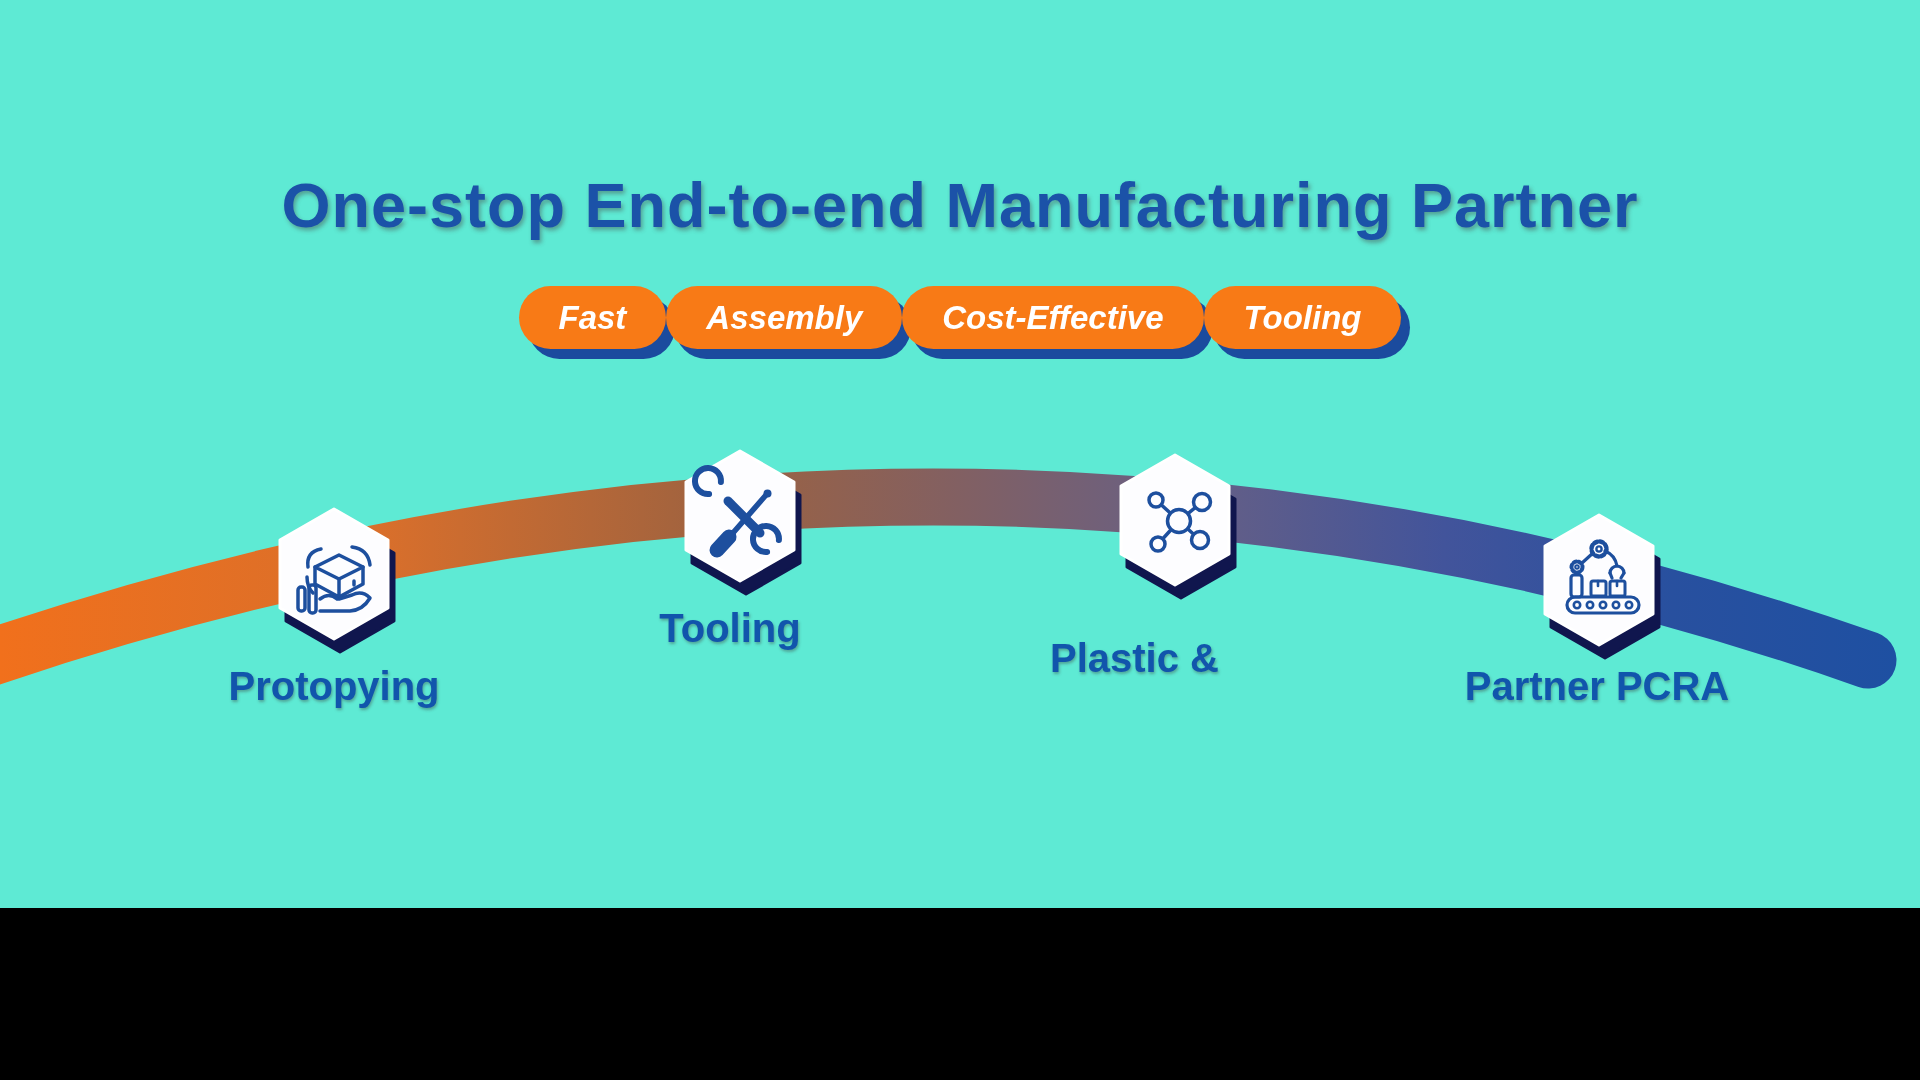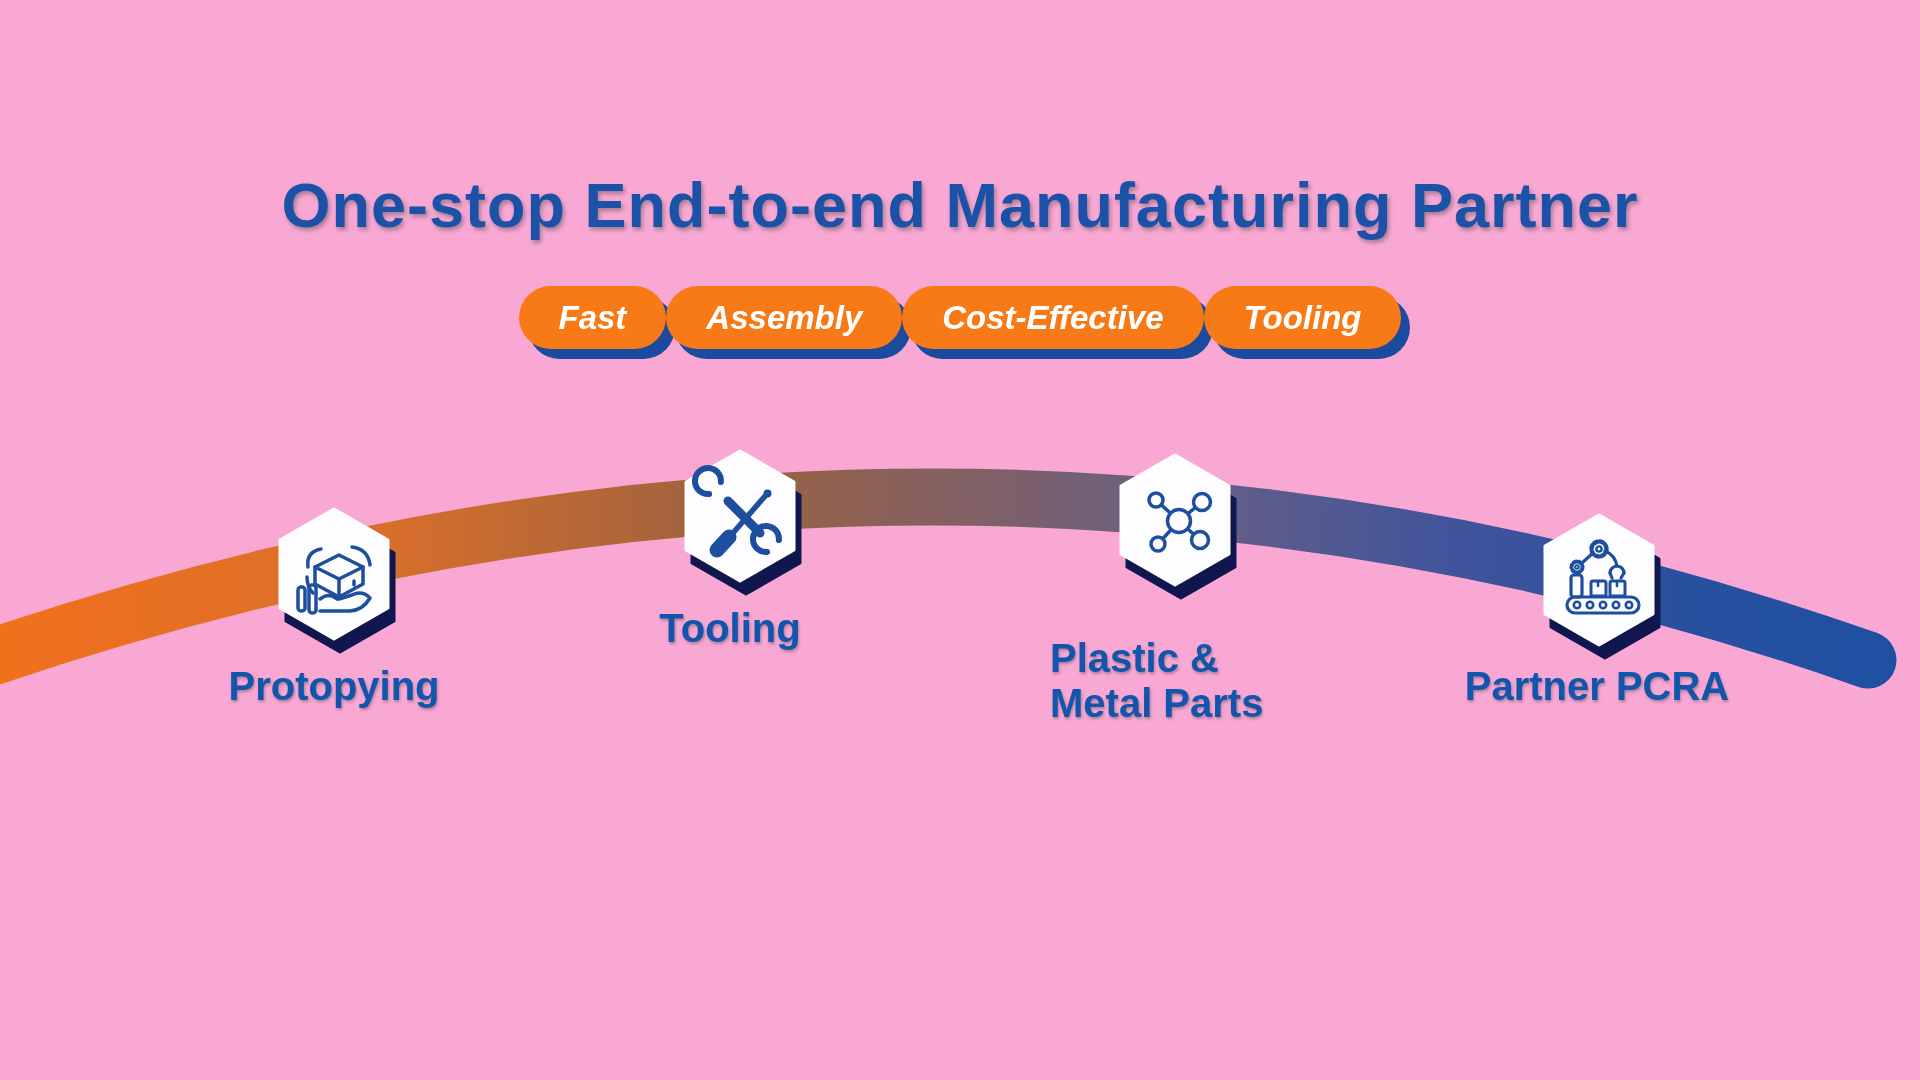--- a/index.html
+++ b/index.html
@@ -1,17 +1,17 @@
 <!DOCTYPE html>
 <html><head>
 <meta charset="utf-8">
 <style>
   html,body { margin:0; padding:0; background:#000; }
   .stage {
-    position:relative; width:1920px; height:1080px; background:#f9a8d4;
+    position:relative; width:1920px; height:908px; background:#5eead4;
     overflow:hidden; font-family:"Liberation Sans","DejaVu Sans",sans-serif;
   }
   .title {
     position:absolute; top:172px; left:0; width:100%; margin:0;
     text-align:center; font-size:63px; line-height:66px; font-weight:bold;
     letter-spacing:1px; color:#1B52A8;
     text-shadow:2px 3px 4px rgba(70,70,70,0.45);
   }
   .badges {
     position:absolute; top:286px; left:0; width:100%;
@@ -133,21 +133,20 @@
         <path d="M48 48 L69 67"></path>
         <circle cx="48" cy="48" r="11.5" fill="#FDFDFF"></circle>
         <circle cx="25" cy="27" r="7" fill="#FDFDFF"></circle>
         <circle cx="71" cy="29" r="8.5" fill="#FDFDFF"></circle>
         <circle cx="27" cy="71" r="7" fill="#FDFDFF"></circle>
         <circle cx="69" cy="67" r="8.5" fill="#FDFDFF"></circle>
       </g>
     </svg>
     <div class="label left">
       <div>Plastic &amp;</div>
-      <div>Metal Parts</div>
     </div>
   </div>
 
   <div class="step" id="step-4">
     <svg class="hexsvg" width="136" height="152" viewBox="0 0 136 152">
       <polygon class="hex-shadow" points="64,4 118,35 118,103 64,134 10,103 10,35" transform="translate(6,13)"></polygon>
       <polygon class="hex-face" points="64,4 118,35 118,103 64,134 10,103 10,35"></polygon>
       <g class="icon" transform="translate(20,22)">
         <rect x="12" y="64" width="72" height="16" rx="8" stroke-width="3.2"></rect>
         <circle cx="22" cy="72" r="3.2" stroke-width="2.6"></circle>

